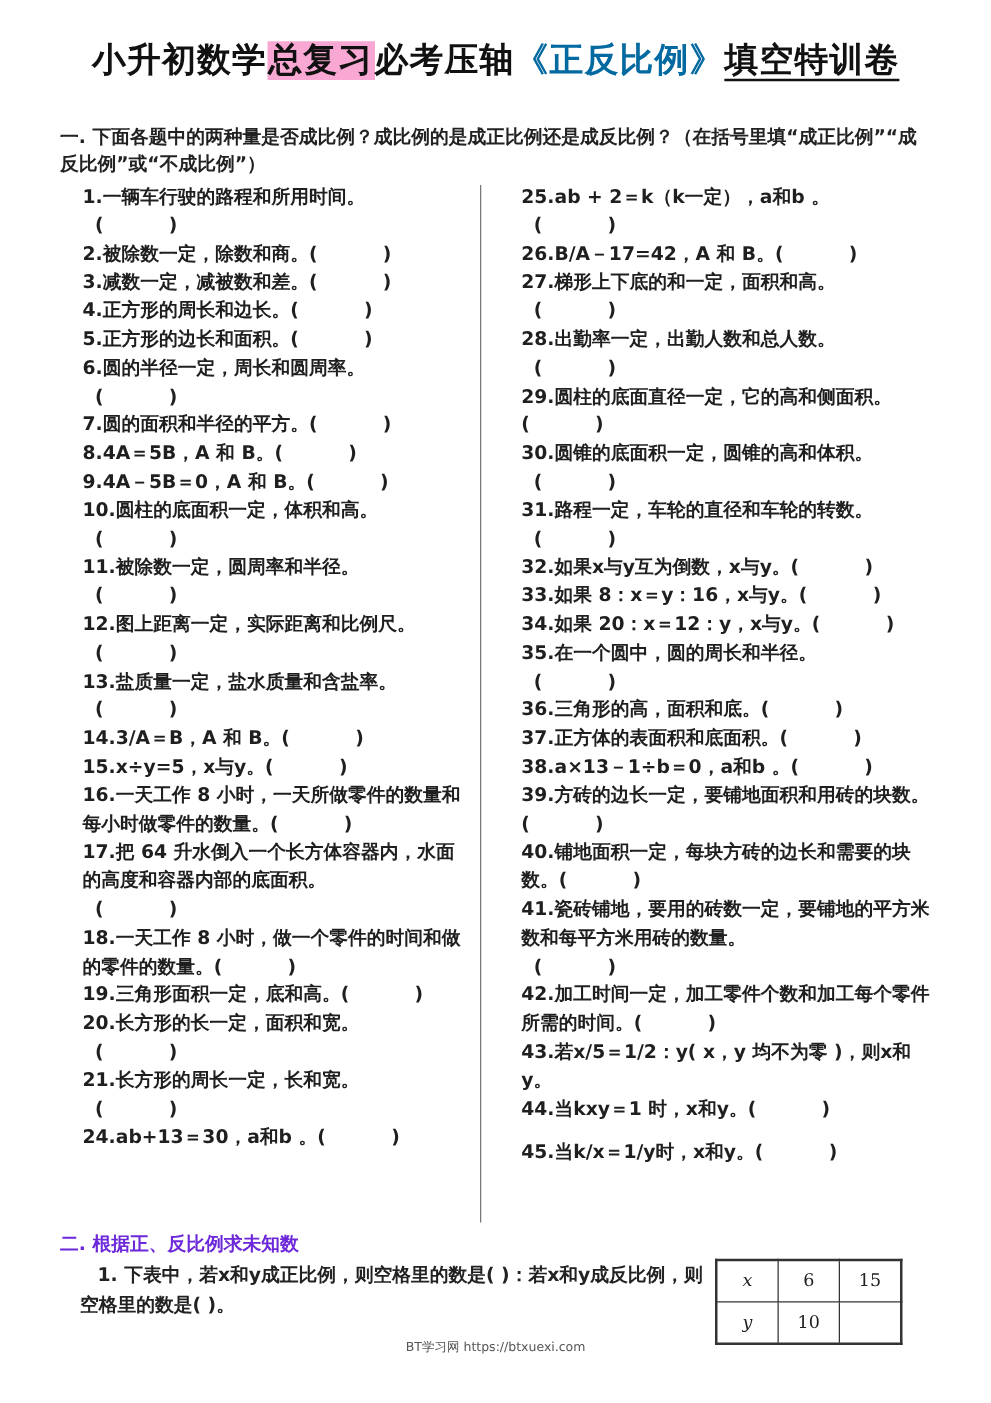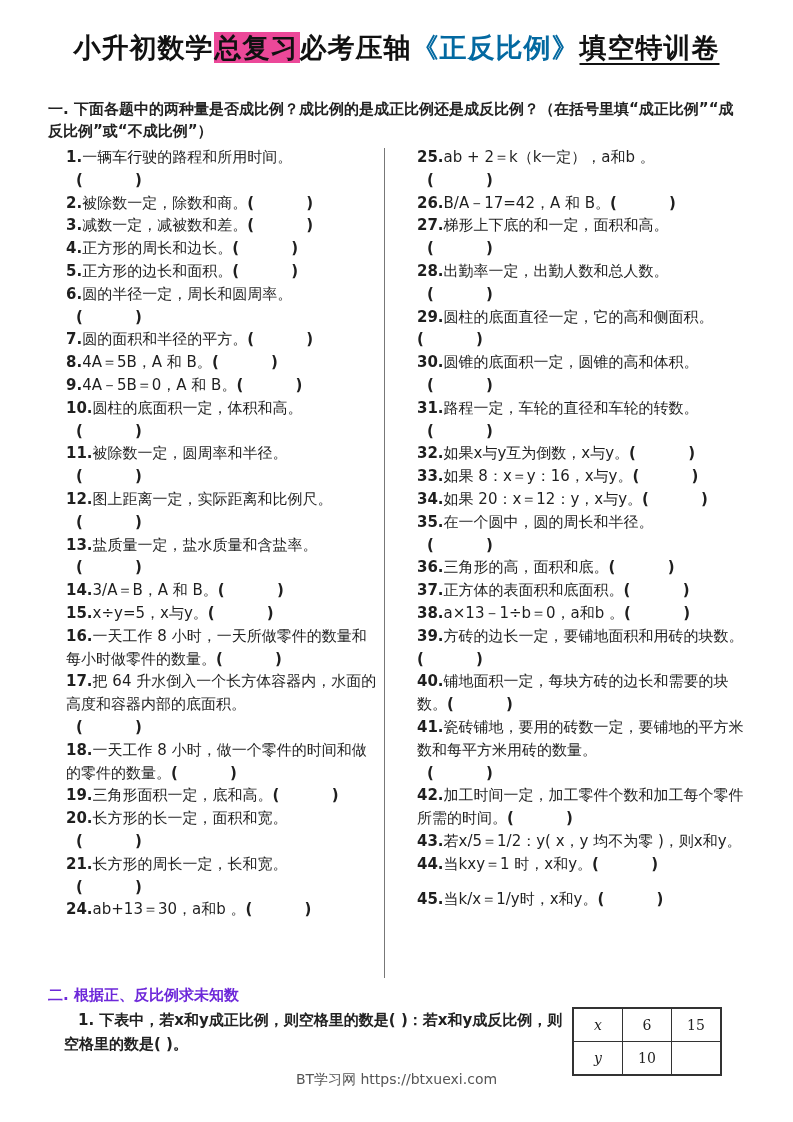--- a/index.html
+++ b/index.html
@@ -5,38 +5,38 @@
   html, body { margin: 0; padding: 0; background: #ffffff; }
   body {
     width: 793px; height: 1122px; position: relative; overflow: hidden;
     font-family: "DejaVu Sans", "Liberation Sans", sans-serif; color: #1a1a1a;
   }
   .title {
     position: absolute; left: 0; top: 30px; width: 793px; text-align: center;
     font-size: 27px; font-weight: bold; letter-spacing: 1px; color: #111;
     font-family: "DejaVu Sans", sans-serif;
   }
-  .title .hl { background: #ec4899; padding: 0 1px; }
+  .title .hl { background: #f9a8d4; padding: 0 1px; }
   .title .red { color: #0369a1; }
   .title .ul { text-decoration: underline; text-underline-offset: 6px; text-decoration-thickness: 2px; }
 
   .sec1 {
     position: absolute; left: 48px; top: 98px; width: 700px;
     font-size: 15px; line-height: 22px; font-weight: bold; color: #222;
   }
   .col { position: absolute; font-size: 15px; color: #1f1f1f; }
   .col.left { left: 66px; top: 146px; width: 312px; }
   .col.right { left: 417px; top: 146px; width: 330px; }
   .divider {
     position: absolute; left: 384px; top: 148px; width: 1px; height: 830px;
     background: #777;
   }
   .q { position: relative; line-height: 22.8px; }
   .q .num { display: inline-block; font-weight: bold; min-width: 0; }
-  .q .txt { font-weight: normal; }
+  .q .txt { font-weight: bold; }
   .q .blank { white-space: pre; font-weight: bold; }
   .q .cont { padding-left: 10px; display: block; }
   .gap { height: 12px; }
 
   .sec2 {
     position: absolute; left: 48px; top: 986px;
     font-size: 15px; font-weight: bold; color: #6d28d9;
   }
   .p2 {
     position: absolute; left: 48px; top: 1008px; width: 510px;
@@ -47,21 +47,21 @@
   table.t {
     position: absolute; left: 572px; top: 1007px; border-collapse: collapse;
     border: 2px solid #333; font-family: "DejaVu Serif", serif; font-size: 14px;
   }
   table.t td {
     border: 1px solid #333; width: 46px; height: 30px; text-align: center; color: #222;
   }
   table.t td.var { font-style: italic; }
   .footer {
     position: absolute; left: 0; top: 1071px; width: 793px; text-align: center;
-    font-size: 14px; color: #555; font-family: "DejaVu Sans", sans-serif;
+    font-size: 10px; color: #555; font-family: "DejaVu Sans", sans-serif;
   }
 </style>
 </head>
 <body>
 
 <div class="title">
   <span>小升初数学</span><span class="hl">总复习</span><span>必考压轴</span><span class="red">《正反比例》</span><span class="ul">填空特训卷</span>
 </div>
 
 <div class="sec1">一. 下面各题中的两种量是否成比例？成比例的是成正比例还是成反比例？（在括号里填“成正比例”“成反比例”或“不成比例”）</div>

